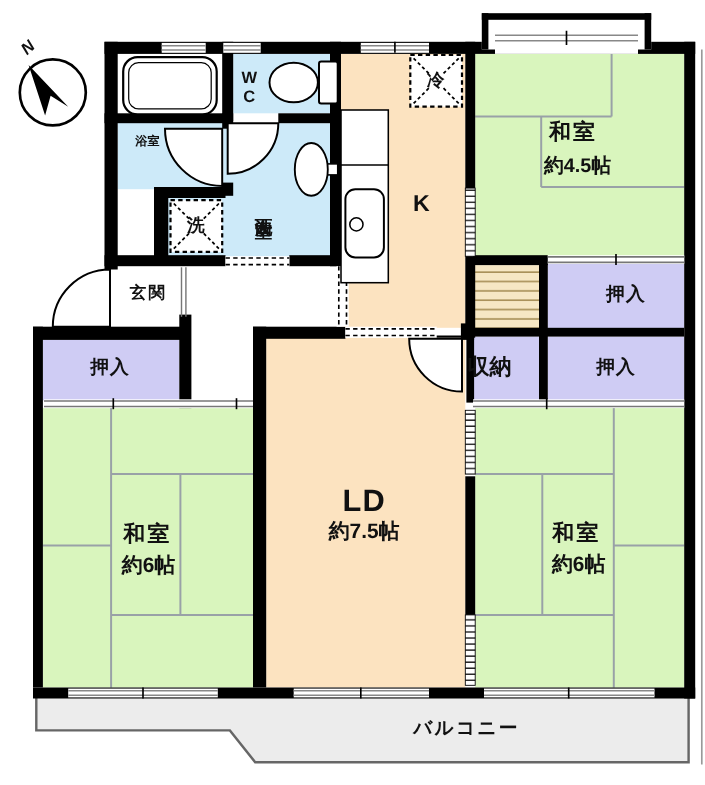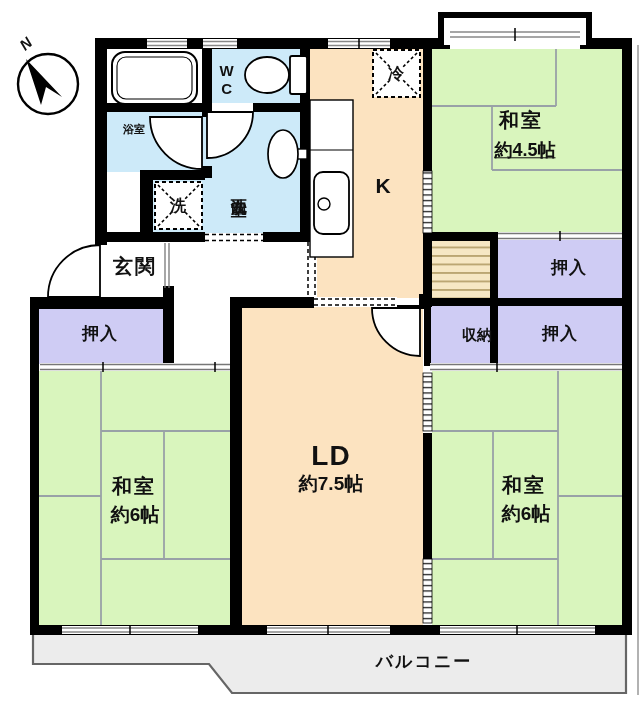--- a/index.html
+++ b/index.html
@@ -241,28 +241,28 @@
     </g>
   </svg>
 
   <div class="lbl north" style="left:26px;top:44px;font-size:15px;">N</div>
 
   <div class="lbl" style="left:134px;top:130px;font-size:11px;">浴室</div>
   <div class="lbl vert" style="left:226px;top:80px;font-size:15px;">WC</div>
   <div class="lbl vert" style="left:239px;top:187px;font-size:16px;">洗面室</div>
   <div class="lbl" style="left:178px;top:206px;font-size:16px;">洗</div>
   <div class="lbl" style="left:396px;top:74px;font-size:16px;">冷</div>
-  <div class="lbl" style="left:135px;top:267px;font-size:20px;letter-spacing:2px;">玄関</div>
+  <div class="lbl" style="left:135px;top:267px;font-size:15px;letter-spacing:2px;">玄関</div>
   <div class="lbl" style="left:383px;top:186px;font-size:21px;">K</div>
 
   <div class="lbl" style="left:521px;top:121px;font-size:20px;letter-spacing:2px;">和室</div>
-  <div class="lbl" style="left:525px;top:151px;font-size:18px;text-decoration:underline;">約4.5帖</div>
+  <div class="lbl" style="left:525px;top:151px;font-size:18px;">約4.5帖</div>
 
   <div class="lbl" style="left:569px;top:268px;font-size:17px;letter-spacing:1px;">押入</div>
-  <div class="lbl" style="left:477px;top:335px;font-size:15px;">収納</div>
+  <div class="lbl" style="left:445px;top:335px;font-size:20px;">収納</div>
   <div class="lbl" style="left:560px;top:334px;font-size:17px;letter-spacing:1px;">押入</div>
   <div class="lbl" style="left:100px;top:334px;font-size:17px;letter-spacing:1px;">押入</div>
 
   <div class="lbl" style="left:331px;top:456px;font-size:28px;letter-spacing:1px;">LD</div>
   <div class="lbl" style="left:331px;top:484px;font-size:19px;text-align:center;">約7.5帖</div>
 
   <div class="lbl" style="left:134px;top:487px;font-size:20px;letter-spacing:2px;">和室</div>
   <div class="lbl" style="left:135px;top:515px;font-size:19px;">約6帖</div>
 
   <div class="lbl" style="left:524px;top:486px;font-size:20px;letter-spacing:2px;">和室</div>

